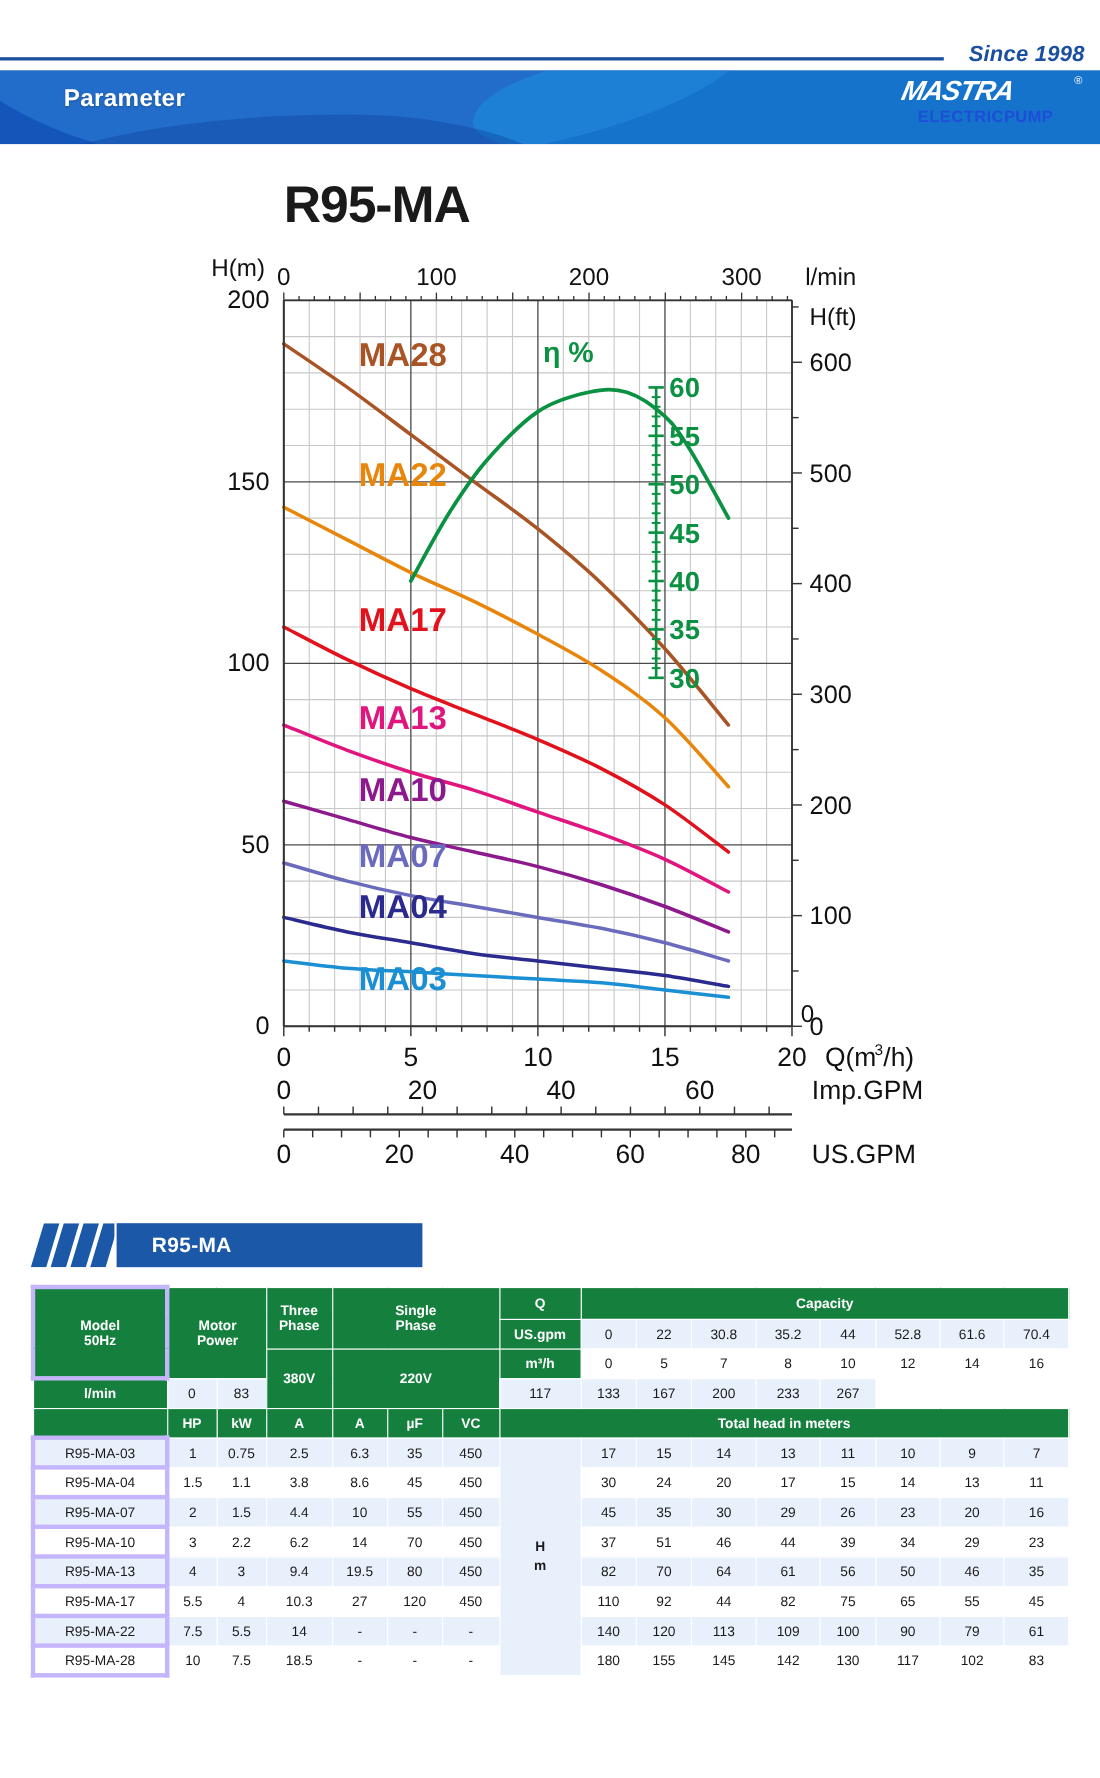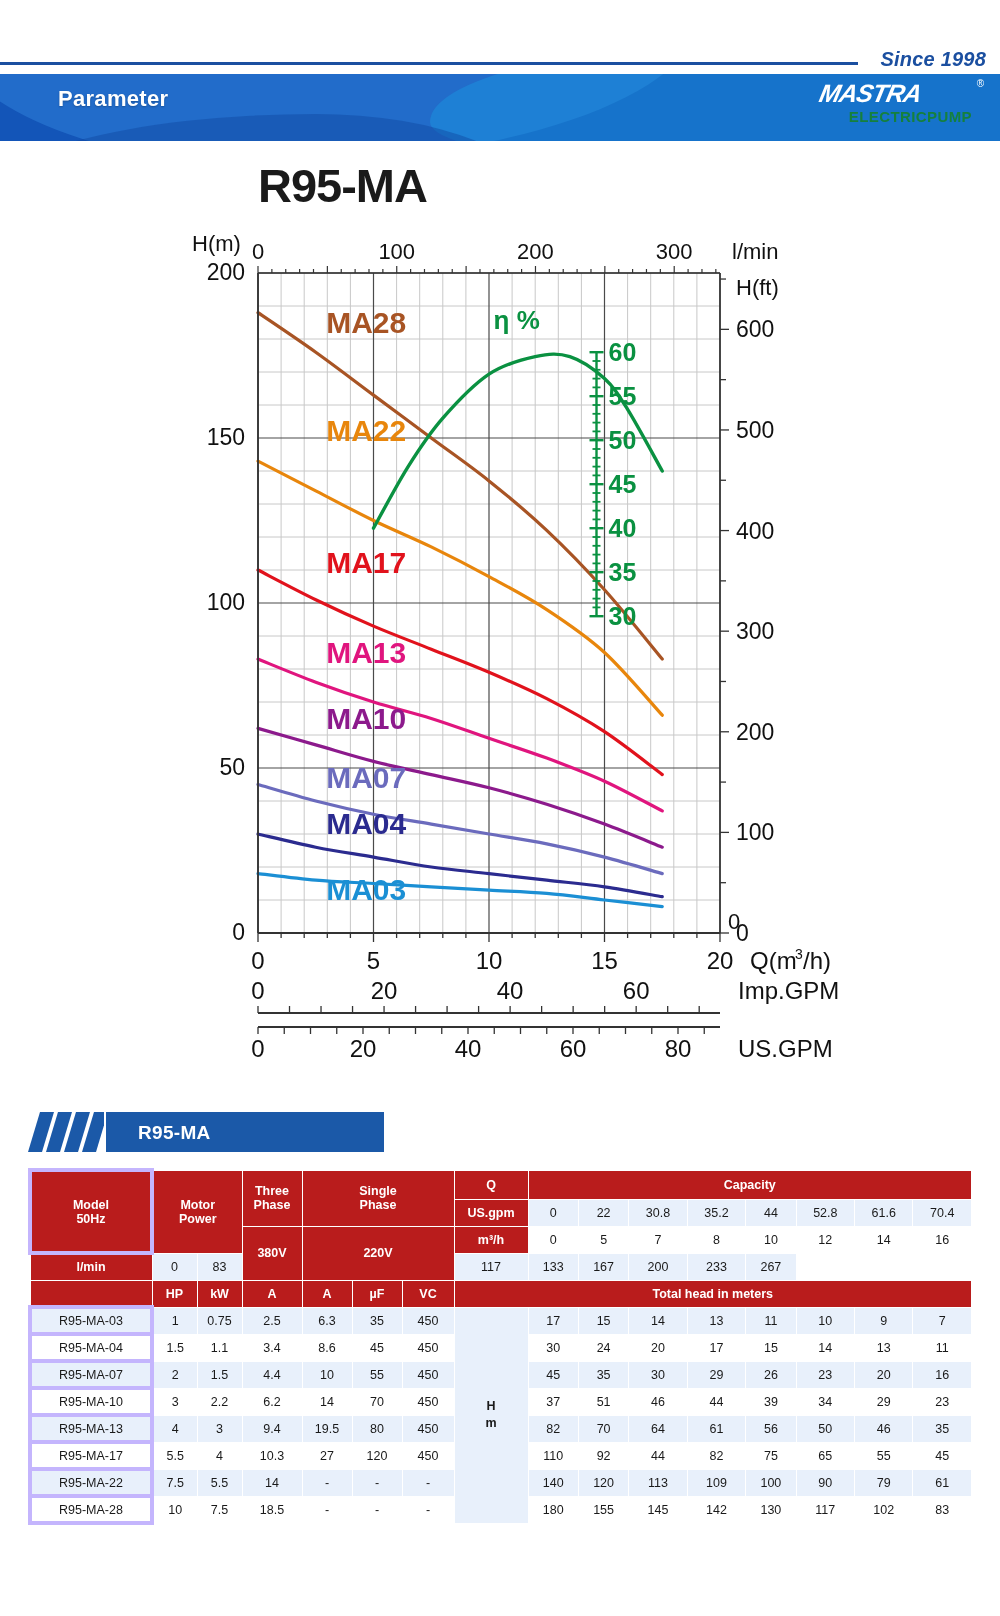--- a/index.html
+++ b/index.html
@@ -5,21 +5,21 @@
   * { box-sizing: border-box; }
   html, body { margin:0; padding:0; }
   body {
     width:1000px; height:1616px; position:relative;
     background:#ffffff;
     font-family:"Liberation Sans", sans-serif;
     overflow:hidden;
   }
 
   
-  .hdr { position:absolute; left:0; top:16px; width:1000px; height:125px; }
+  .hdr { position:absolute; left:0; top:6px; width:1000px; height:125px; }
   .hdr-since-line {
     position:absolute; left:0; top:46px; width:858px; height:3px;
     background:#1b4fa0;
   }
   .hdr-since {
     position:absolute; right:14px; top:32px;
     font-style:italic; font-weight:bold; font-size:20px; color:#1b4fa0;
     letter-spacing:.2px;
   }
   .hdr-band {
@@ -52,22 +52,22 @@
   .logo { position:absolute; right:18px; top:64px; width:162px; height:52px; }
   .logo-mark {
     position:absolute; left:0; top:0; width:150px; height:26px;
     color:#fff; font-size:25px; font-weight:bold; font-style:italic;
     letter-spacing:-1px; line-height:26px;
     transform:skewX(-12deg);
   }
   .logo-reg { position:absolute; right:-2px; top:-2px; font-size:10px; color:#fff; }
   .logo-sub {
     position:absolute; left:0; top:28px; width:152px;
-    color:#15803d; font-size:15px; font-weight:bold; letter-spacing:.4px;
-    text-align:right;
+    color:#1d4ed8; font-size:15px; font-weight:bold; letter-spacing:.4px;
+    text-align:center;
   }
 
   
   .chart-wrap { position:absolute; left:0; top:125px; width:1000px; height:985px; }
   .chart-title {
     position:absolute; left:258px; top:33px;
     font-size:47px; font-weight:bold; color:#1a1a1a; letter-spacing:-1px;
   }
   svg.plot { position:absolute; left:0; top:0; }
 
@@ -84,21 +84,21 @@
   }
 
   
   .tbl { position:absolute; left:28px; top:1168px; width:944px; border-collapse:collapse; }
   .tbl td, .tbl th {
     border:1px solid #ffffff;
     text-align:center; vertical-align:middle;
     font-size:12.5px; color:#1a1a1a;
     padding:0;
   }
-  .tbl .hd { background:#b91c1c; color:#ffffff; font-weight:bold; }
+  .tbl .hd { background:#15803d; color:#ffffff; font-weight:bold; }
   .tbl .rw-a { background:#e8f0fb; }
   .tbl .rw-b { background:#ffffff; }
   .tbl .model { font-weight:normal; font-size:12.5px; }
   .tbl .hm { background:#e8f0fb; font-weight:bold; font-size:12.5px; line-height:1.35; }
   .tbl tr { height:27px; }
   .tbl tr.hrow { height:29px; }
   .tbl .outer { border:4px solid #c4b5fd; }
 </style>
 </head>
 <body>
@@ -473,21 +473,21 @@
         <td class="rw-a">13</td>
         <td class="rw-a">11</td>
         <td class="rw-a">10</td>
         <td class="rw-a">9</td>
         <td class="rw-a">7</td>
       </tr>
       <tr>
         <td class="rw-b model outer">R95-MA-04</td>
         <td class="rw-b">1.5</td>
         <td class="rw-b">1.1</td>
-        <td class="rw-b">3.4</td>
+        <td class="rw-b">3.8</td>
         <td class="rw-b">8.6</td>
         <td class="rw-b">45</td>
         <td class="rw-b">450</td>
         <td class="rw-b">30</td>
         <td class="rw-b">24</td>
         <td class="rw-b">20</td>
         <td class="rw-b">17</td>
         <td class="rw-b">15</td>
         <td class="rw-b">14</td>
         <td class="rw-b">13</td>

